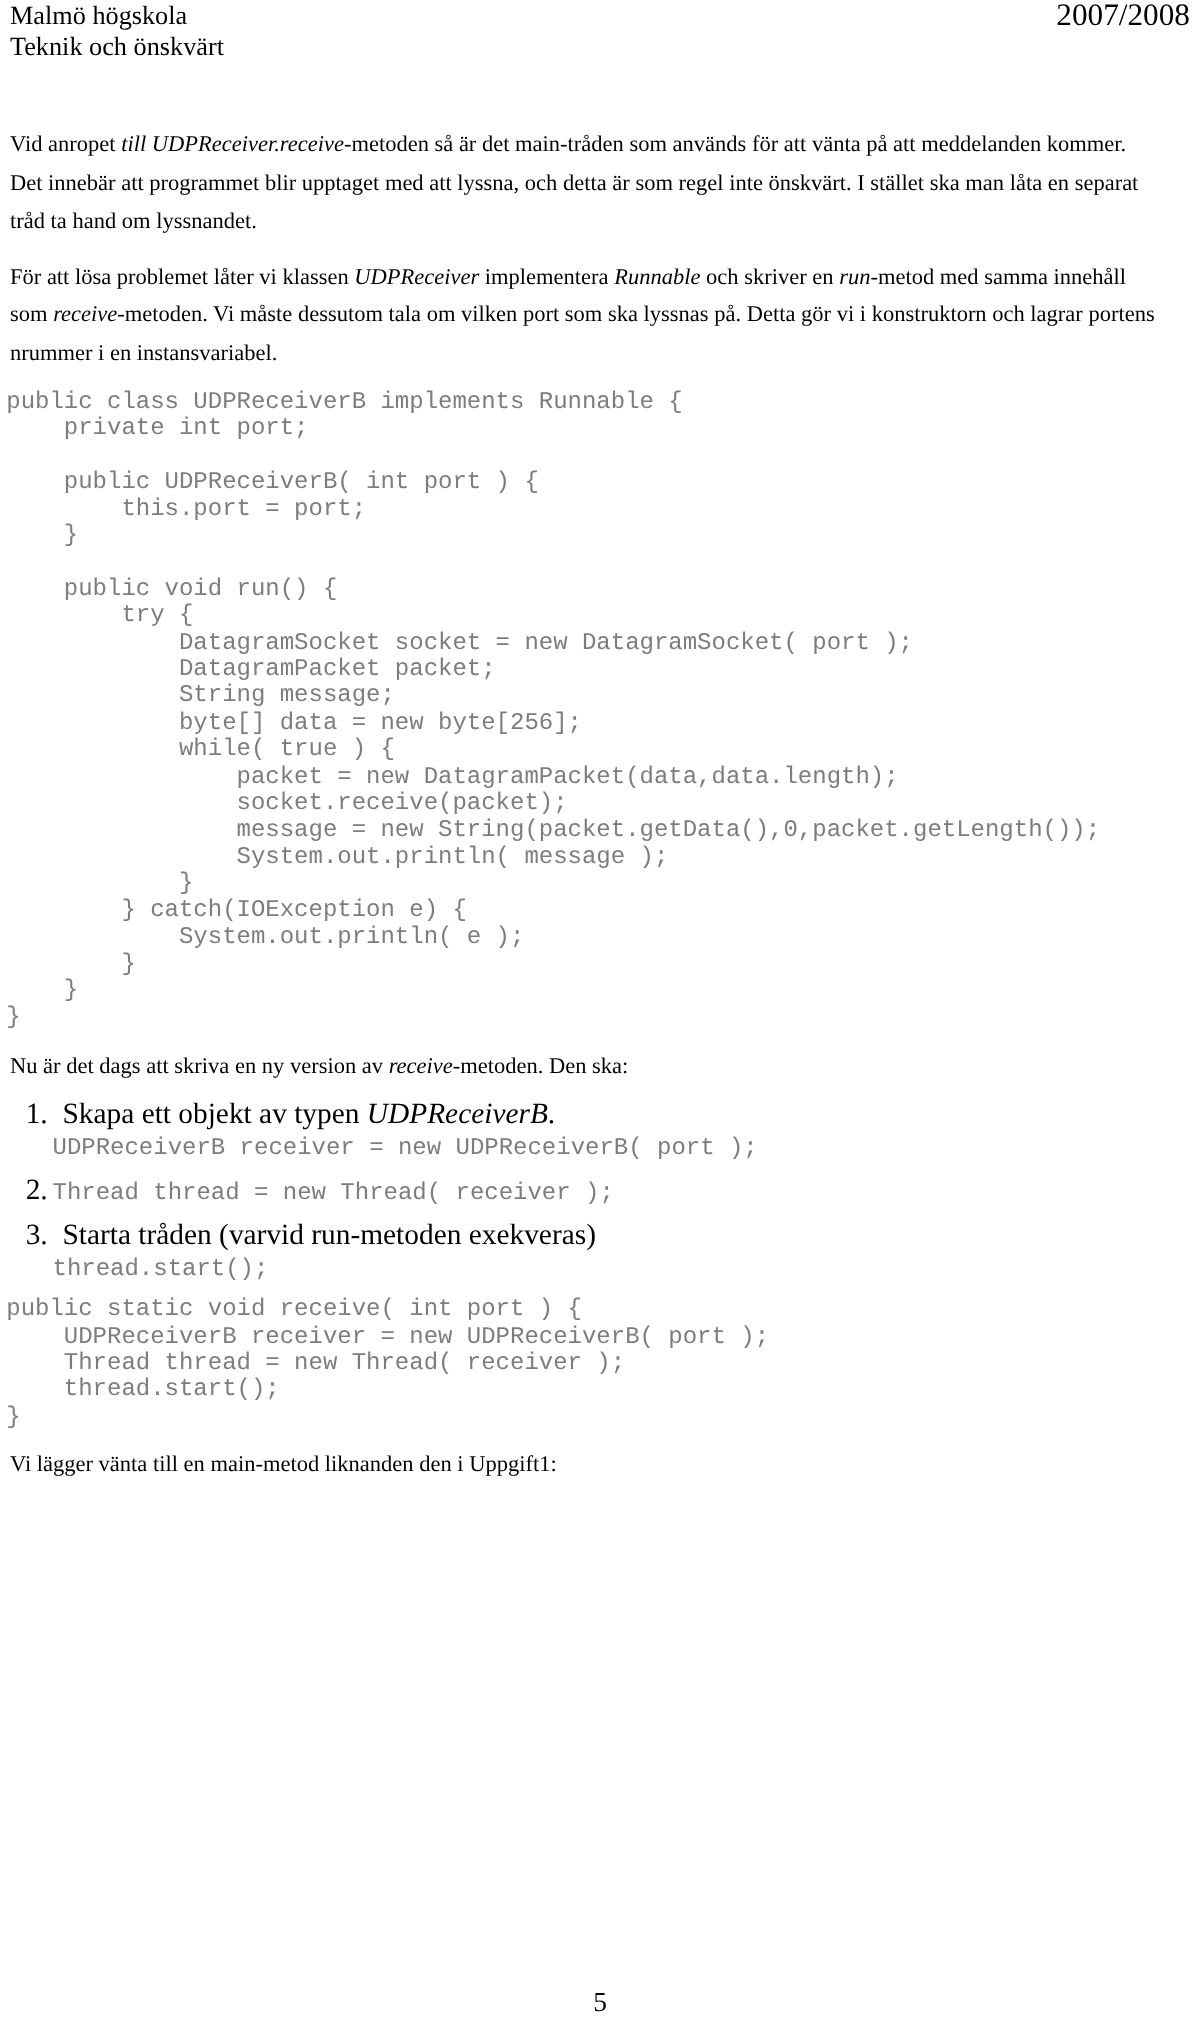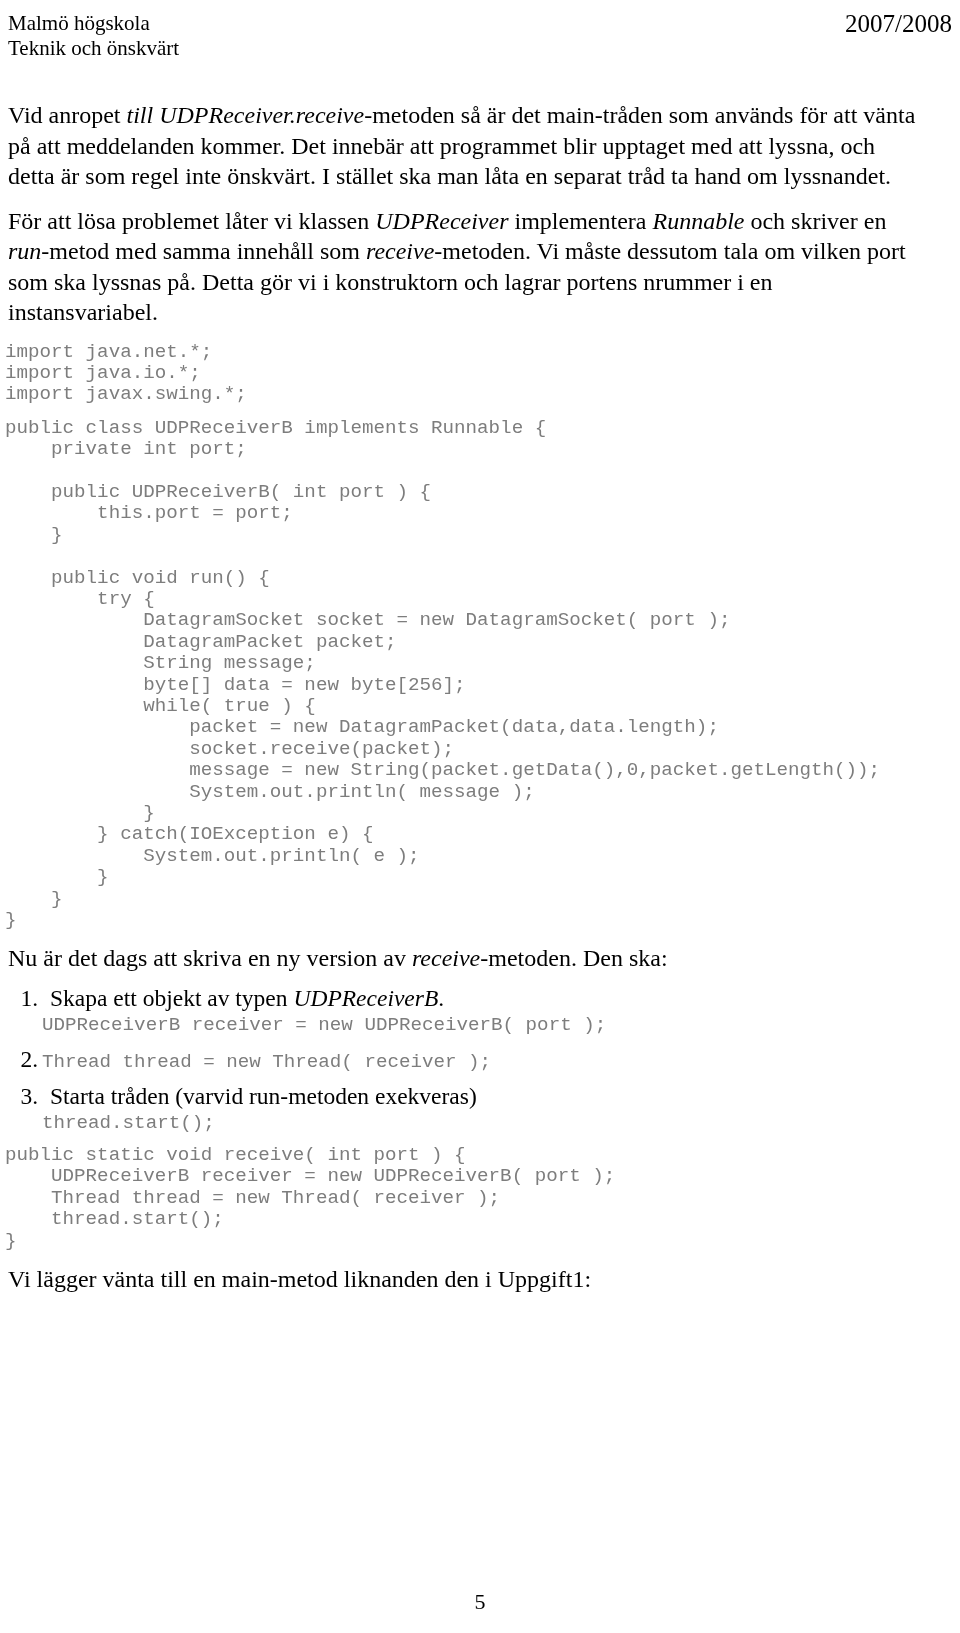--- a/index.html
+++ b/index.html
@@ -11,21 +11,21 @@
     position: relative;
     width: 960px;
     height: 1633px;
     background: #ffffff;
     overflow: hidden;
     font-family: "Liberation Serif", serif;
     color: #000000;
   }
   .header {
     position: absolute;
-    top: 11px;
+    top: 0;
     left: 8px;
     right: 8px;
     display: flex;
     justify-content: space-between;
     align-items: flex-start;
   }
   .header-left {
     font-family: "Liberation Serif", serif;
     font-size: 21px;
     line-height: 25px;
@@ -46,21 +46,21 @@
   h1.doc-title {
     font-family: "Liberation Sans", sans-serif;
     font-size: 30px;
     font-weight: bold;
     margin: 0 0 18px 0;
     letter-spacing: -0.3px;
     color: #000;
   }
   p.body-text {
     font-family: "Liberation Serif", serif;
-    font-size: 24px;
+    font-size: 18px;
     line-height: 30.5px;
     margin: 0 0 14px 0;
     color: #000;
     text-align: left;
   }
   p.body-text.tight {
     margin-bottom: 10px;
   }
   .it { font-style: italic; }
 
@@ -125,23 +125,20 @@
     <div class="header-right">2007/2008</div>
   </div>
 
   <div class="content">
 
 
     <p class="body-text"><span>Vid anropet </span><span class="it">till UDPReceiver.receive</span><span>-metoden så är det main-tråden som används för att vänta på att meddelanden kommer. Det innebär att programmet blir upptaget med att lyssna, och detta är som regel inte önskvärt. I stället ska man låta en separat tråd ta hand om lyssnandet.</span></p>
 
     <p class="body-text"><span>För att lösa problemet låter vi klassen </span><span class="it">UDPReceiver</span><span> implementera </span><span class="it">Runnable</span><span> och skriver en </span><span class="it">run</span><span>-metod med samma innehåll som </span><span class="it">receive</span><span>-metoden. Vi måste dessutom tala om vilken port som ska lyssnas på. Detta gör vi i konstruktorn och lagrar portens nrummer i en instansvariabel.</span></p>
 
-    <pre class="code gap-bot">import java.net.*;
-import java.io.*;
-import javax.swing.*;</pre>
 
     <pre class="code gap-bot">public class UDPReceiverB implements Runnable {
     private int port;
 
     public UDPReceiverB( int port ) {
         this.port = port;
     }
 
     public void run() {
         try {

